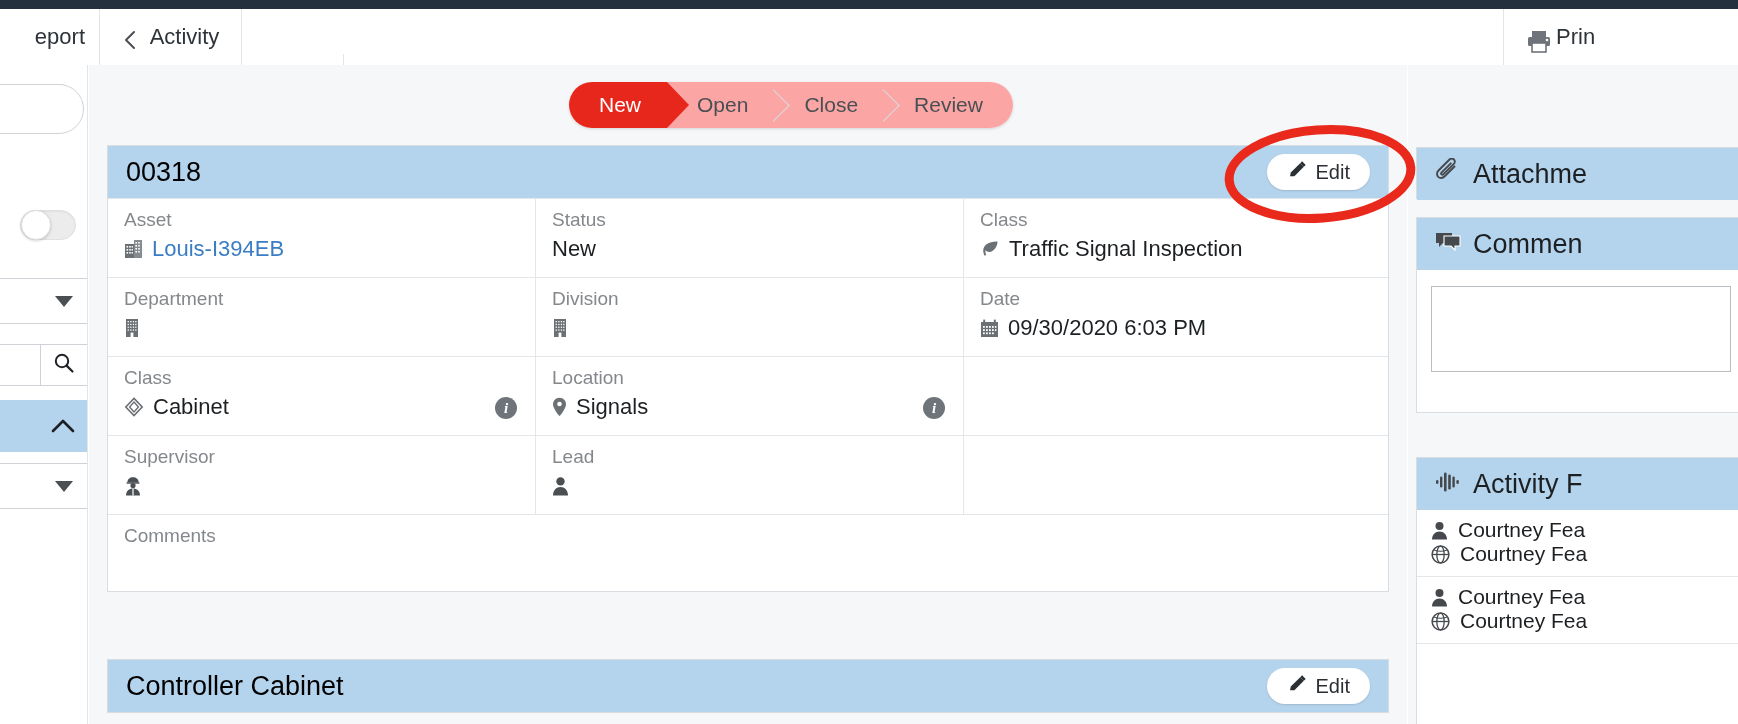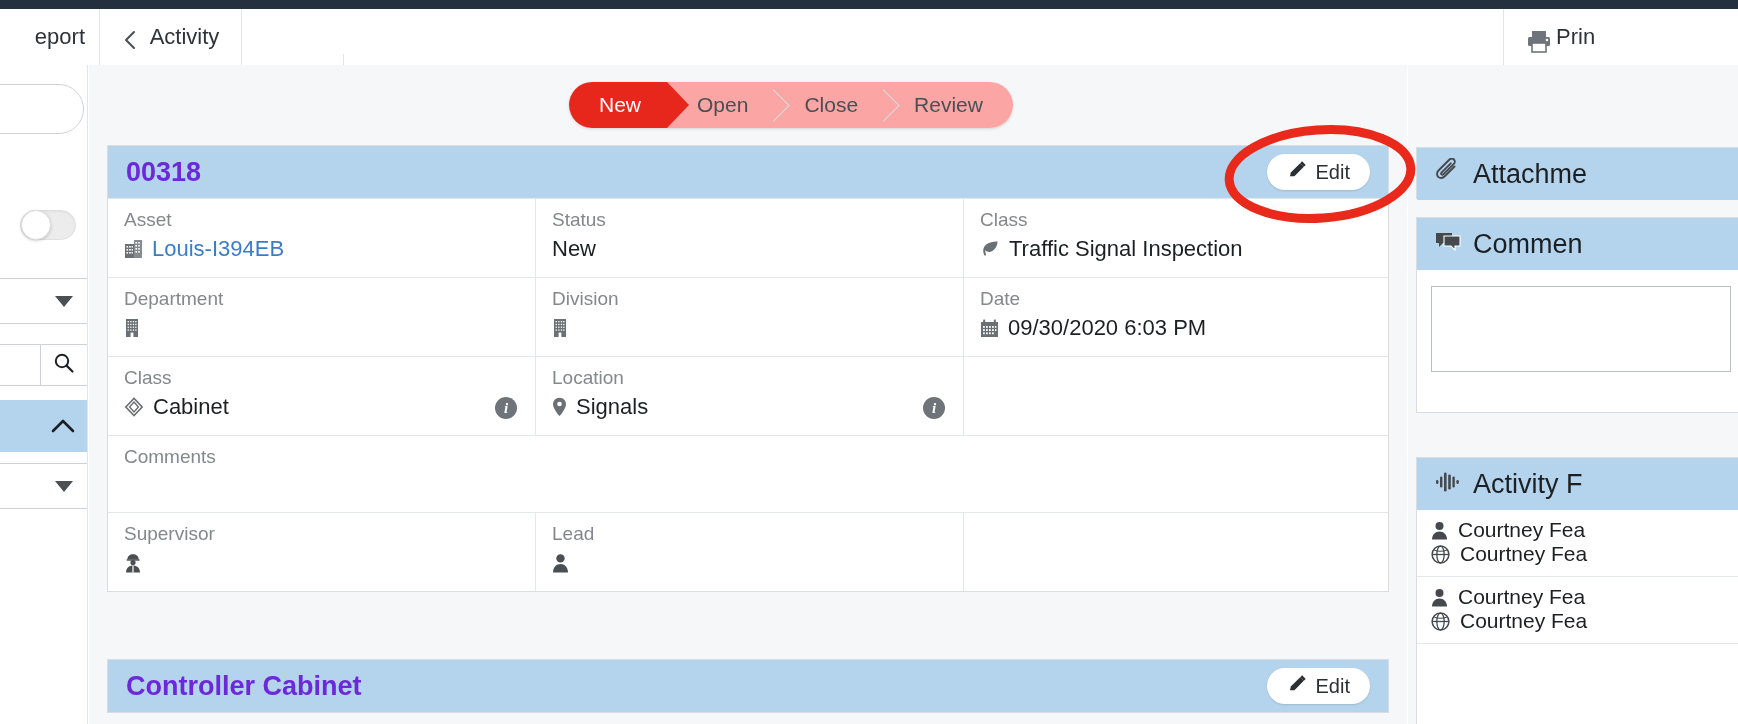--- a/index.html
+++ b/index.html
@@ -177,21 +177,21 @@
     border: 1px solid #d9dde1;
   }
   .card-main { top: 80px; }
   .card-header {
     height: 52px;
     background: #b4d3ec;
     display: flex; align-items: center; justify-content: space-between;
     padding: 0 18px 0 18px;
   }
   .card-title {
-    font-size: 27px; color: #6d28d9; font-weight: 700;
+    font-size: 27px; color: #000000; font-weight: 400;
   }
   .edit-btn {
     display: flex; align-items: center; gap: 9px;
     background: #ffffff; border: none; border-radius: 18px;
     height: 36px; padding: 0 20px;
     font-size: 20px; color: #2a2f34;
     cursor: pointer;
     font-family: "Liberation Sans", sans-serif;
     box-shadow: 0 1px 2px rgba(0,0,0,.12);
   }
@@ -562,29 +562,20 @@
             </svg>
           </span>
           <span>Signals</span>
         </div>
         <div class="info-icon">i</div>
       </div>
       <div class="cell c3"></div>
     </div>
 
     <div class="grid-row">
-      <div class="cell full">
-        <div class="field-label">Comments</div>
-        <div class="field-value">
-          <span></span>
-        </div>
-      </div>
-    </div>
-
-    <div class="grid-row">
       <div class="cell c1">
         <div class="field-label">Supervisor</div>
         <div class="field-value">
           <span class="ficon">
             <svg width="18" height="20" viewBox="0 0 18 20">
               <path d="M3.4 6.2 C3.4 3.2 5.8 1.2 9 1.2 C12.2 1.2 14.6 3.2 14.6 6.2 Z" fill="#4a4f54"></path>
               <rect x="2.6" y="6.2" width="12.8" height="1.5" fill="#4a4f54"></rect>
               <circle cx="9" cy="9.6" r="2.6" fill="#4a4f54"></circle>
               <path d="M2 19.4 C2 15 5.2 12.4 9 12.4 C12.8 12.4 16 15 16 19.4 Z" fill="#4a4f54"></path>
               <path d="M9 12.6 L9 19.4" stroke="#ffffff" stroke-width="1.2"></path>
@@ -599,20 +590,29 @@
           <span class="ficon">
             <svg width="17" height="20" viewBox="0 0 17 20">
               <circle cx="8.5" cy="5.4" r="4.2" fill="#4a4f54"></circle>
               <path d="M1 19.6 C1 14.2 4.4 11 8.5 11 C12.6 11 16 14.2 16 19.6 Z" fill="#4a4f54"></path>
             </svg>
           </span>
           <span></span>
         </div>
       </div>
       <div class="cell c3"></div>
+    </div>
+
+    <div class="grid-row">
+      <div class="cell full">
+        <div class="field-label">Comments</div>
+        <div class="field-value">
+          <span></span>
+        </div>
+      </div>
     </div>
   </div>
 
   <div class="card card-sub">
     <div class="card-header">
       <span class="card-title">Controller Cabinet</span>
       <button class="edit-btn">
         <span>
           <svg width="20" height="20" viewBox="0 0 20 20">
             <path d="M3 16.2 L3.8 12.6 L13.2 3.2 L16.8 6.8 L7.4 16.2 Z" fill="#2a2f34"></path>

